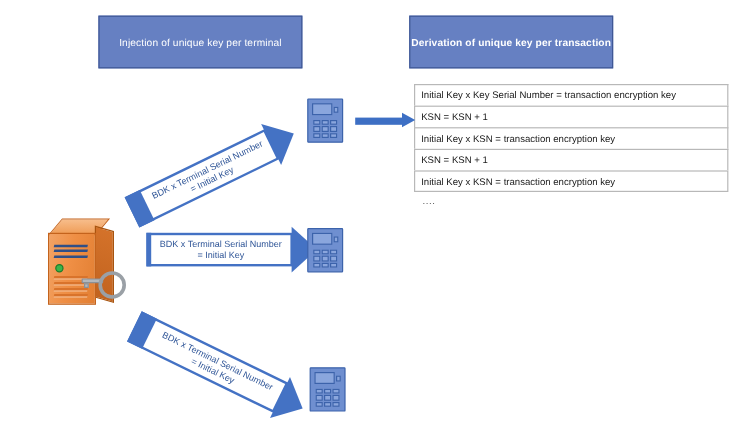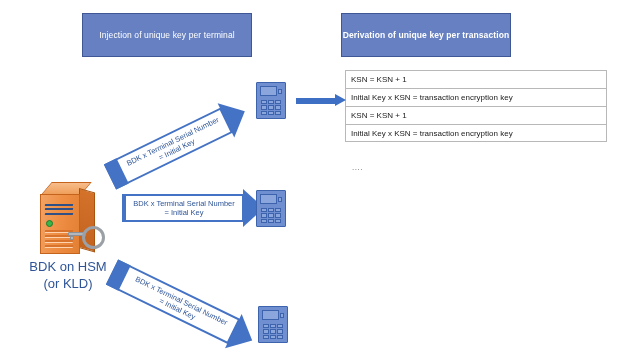--- a/index.html
+++ b/index.html
@@ -163,20 +163,21 @@
 </head>
 <body>
 
 <div id="canvas">
 
   <div class="banner" id="banner-injection">Injection of unique key per terminal</div>
 
   <div class="banner" id="banner-derivation">Derivation of unique key per transaction</div>
 
   <div id="derivation-table">
+    <div class="trow">Initial Key x Key Serial Number = transaction encryption key</div>
     <div class="trow">KSN = KSN + 1</div>
     <div class="trow">Initial Key x KSN = transaction encryption key</div>
     <div class="trow">KSN = KSN + 1</div>
     <div class="trow">Initial Key x KSN = transaction encryption key</div>
   </div>
   <div id="ellipsis-row">....</div>
 
   <div id="hsm">
     <div class="srv-top"></div>
     <div class="srv-side"></div>
@@ -191,24 +192,20 @@
       <i></i>
         <i></i>
         <i></i>
         <i></i>
     </div>
     <div class="key-shaft"></div>
     <div class="key-tooth"></div>
     <div class="key-bow"></div>
   </div>
 
-  <div id="hsm-label">
-    <div>BDK on HSM</div>
-    <div>(or KLD)</div>
-  </div>
 
   <div class="block-arrow" id="arrow-1" style="left:110px;top:163px;width:150px;height:28px;transform:rotate(-26deg);">
     <div class="ba-shaft" style="width:130px;"></div>
     <div class="ba-tail"></div>
     <div class="ba-head" style="left:129px;"></div>
     <div class="ba-label" style="width:116px;">
       <span>BDK x Terminal Serial Number</span>
       <span>= Initial Key</span>
     </div>
   </div>

